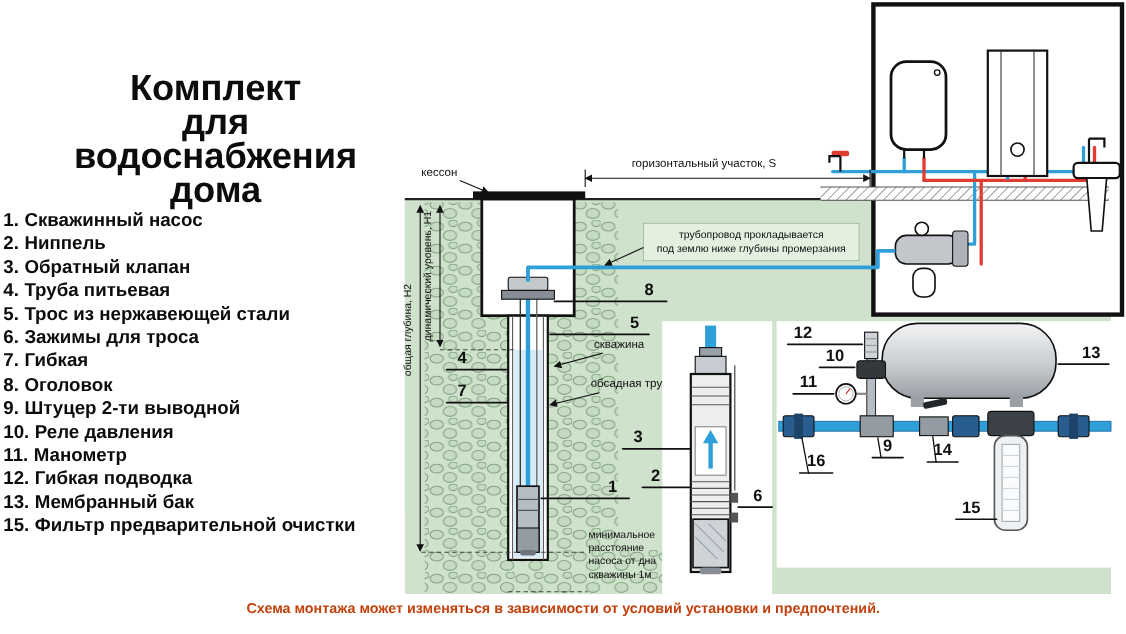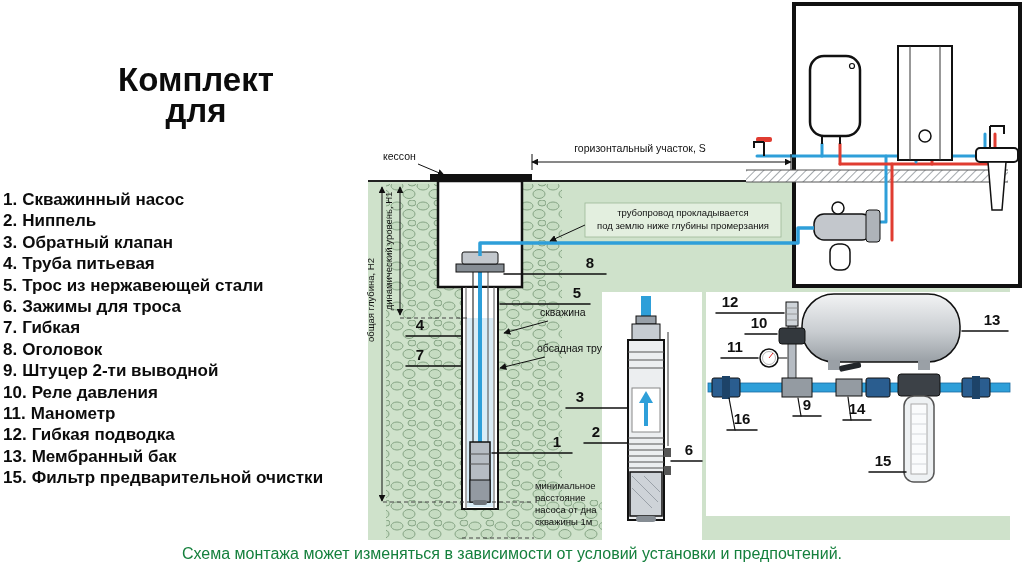--- a/index.html
+++ b/index.html
@@ -4,35 +4,36 @@
 <style>
   html,body{margin:0;padding:0;background:#ffffff;}
   .stage{position:relative;width:1024px;height:576px;background:#fff;overflow:hidden;
          font-family:"Liberation Sans","DejaVu Sans",sans-serif;}
   .title{position:absolute;left:28px;top:64px;width:336px;text-align:center;
          font-weight:bold;font-size:33px;line-height:31px;color:#0c0c0c;}
   .parts{position:absolute;left:3px;top:189px;width:372px;margin:0;padding:0;list-style:none;
          font-weight:bold;font-size:17px;line-height:21.4px;color:#0c0c0c;white-space:nowrap;}
   .parts .n{margin-right:5px;}
   .footer{position:absolute;left:0;top:545px;width:100%;text-align:center;
-          font-weight:normal;font-size:16px;color:#15803d;}
+          font-weight:bold;font-size:13px;color:#c2410c;}
   svg.diagram{position:absolute;left:0;top:0;}
   svg text{font-family:"Liberation Sans","DejaVu Sans",sans-serif;fill:#101010;}
   .lbl{font-size:10.5px;}
   .lbl-s{font-size:9.5px;}
   .co{font-size:15px;font-weight:bold;}
 </style>
 </head>
 <body>
 
 <div class="stage">
 
   <div class="title">
     <div>Комплект</div>
     <div>для</div>
+    <div>водоснабжения дома</div>
   </div>
 
   <ol class="parts">
     <li><span class="n">1.</span><span>Скважинный насос</span></li>
     <li><span class="n">2.</span><span>Ниппель</span></li>
     <li><span class="n">3.</span><span>Обратный клапан</span></li>
     <li><span class="n">4.</span><span>Труба питьевая</span></li>
     <li><span class="n">5.</span><span>Трос из нержавеющей стали</span></li>
     <li><span class="n">6.</span><span>Зажимы для троса</span></li>
     <li><span class="n">7.</span><span>Гибкая</span></li>

